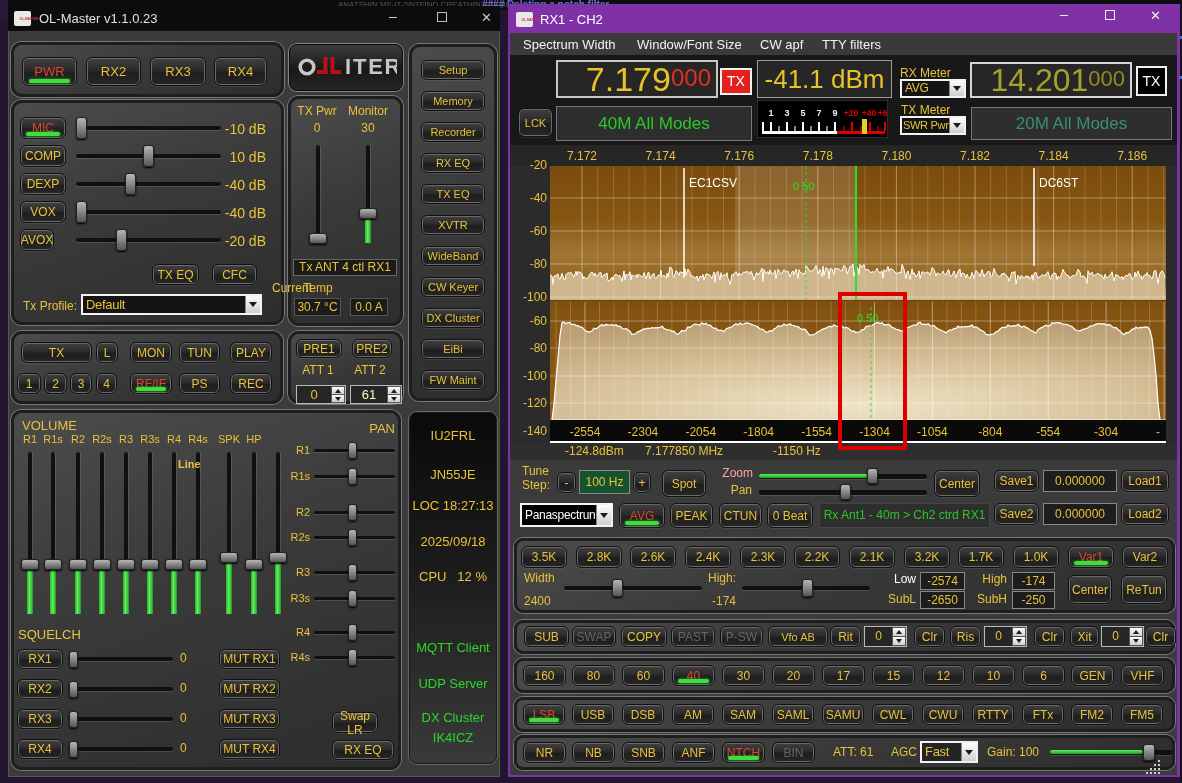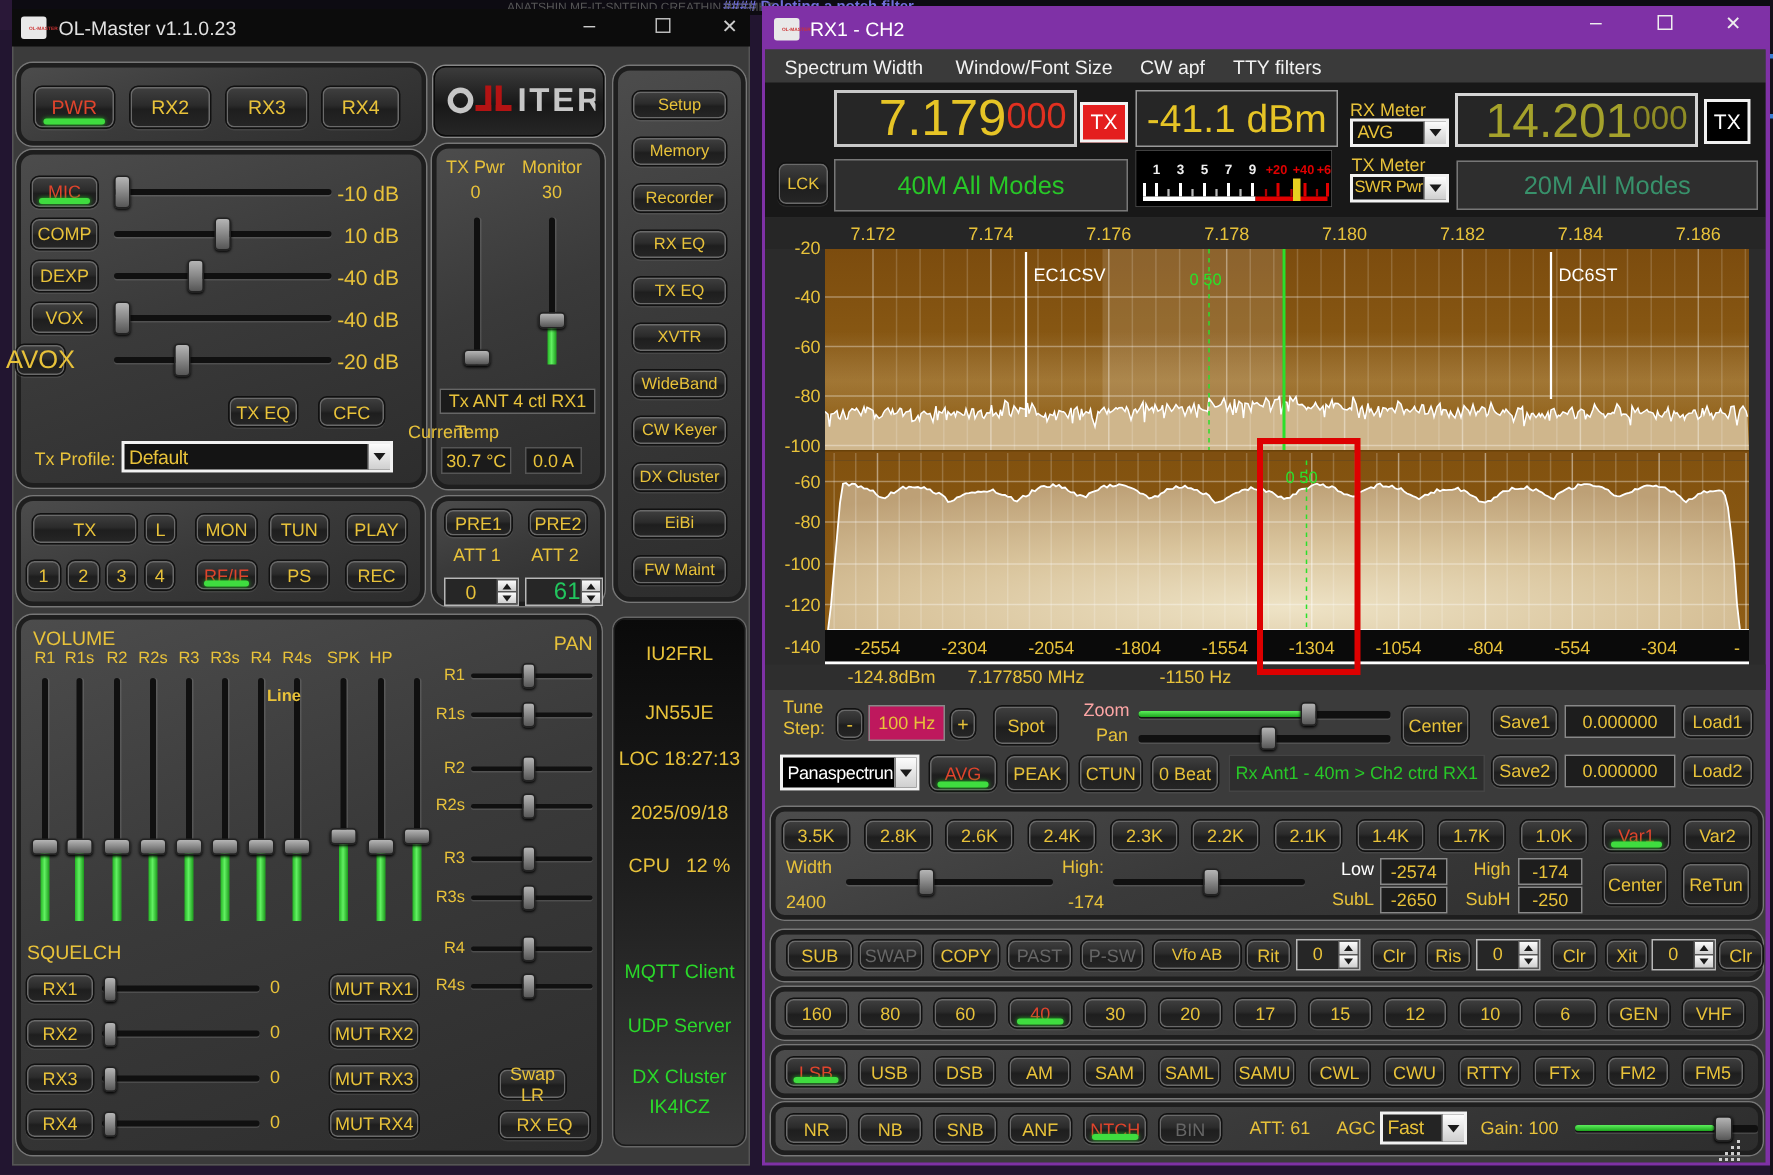--- a/index.html
+++ b/index.html
@@ -56,21 +56,21 @@
 <div class="hdl" style="left:143px;top:145px;width:11px;height:22px"></div>
 <div class="t" style="left:186px;top:149px;width:80px;text-align:right;color:#e8c23a;font-size:14px;font-weight:normal">10 dB</div>
 <div class="b" style="left:20px;top:173px;width:46px;height:22px;font-size:12px">DEXP</div>
 <div class="trk" style="left:76px;top:182px;width:145px;height:4px"></div>
 <div class="hdl" style="left:125px;top:173px;width:11px;height:22px"></div>
 <div class="t" style="left:186px;top:177px;width:80px;text-align:right;color:#e8c23a;font-size:14px;font-weight:normal">-40 dB</div>
 <div class="b" style="left:20px;top:201px;width:46px;height:22px;font-size:12px">VOX</div>
 <div class="trk" style="left:76px;top:210px;width:145px;height:4px"></div>
 <div class="hdl" style="left:76px;top:201px;width:11px;height:22px"></div>
 <div class="t" style="left:186px;top:205px;width:80px;text-align:right;color:#e8c23a;font-size:14px;font-weight:normal">-40 dB</div>
-<div class="b" style="left:10px;top:229px;width:34px;height:22px;font-size:17px">AVOX</div>
+<div class="b" style="left:20px;top:229px;width:34px;height:22px;font-size:12px">AVOX</div>
 <div class="trk" style="left:76px;top:238px;width:145px;height:4px"></div>
 <div class="hdl" style="left:116px;top:229px;width:11px;height:22px"></div>
 <div class="t" style="left:186px;top:233px;width:80px;text-align:right;color:#e8c23a;font-size:14px;font-weight:normal">-20 dB</div>
 <div class="b" style="left:152px;top:264px;width:47px;height:21px;font-size:12px">TX EQ</div>
 <div class="b" style="left:212px;top:264px;width:45px;height:21px;font-size:12px">CFC</div>
 <div class="t" style="left:23px;top:299px;color:#e8c23a;font-size:12px;font-weight:normal">Tx Profile:</div>
 <div class="cmb" style="left:81px;top:294px;width:181px;height:21px;background:#141414">
       <span style="color:#e8c23a;font-size:13px;line-height:17px;padding-left:3px;overflow:hidden;white-space:nowrap;flex:1;letter-spacing:-0.3px">Default</span>
       <span class="arr" style="width:15px">
         <b></b>
@@ -121,21 +121,21 @@
 <div class="t" style="left:218px;top:363px;width:200px;text-align:center;color:#e8c23a;font-size:12px;font-weight:normal">ATT 1</div>
 <div class="t" style="left:270px;top:363px;width:200px;text-align:center;color:#e8c23a;font-size:12px;font-weight:normal">ATT 2</div>
 <div class="cmb" style="left:296px;top:385px;width:50px;height:19px;background:#262626;border:1px solid #b8b8b8">
       <span style="color:#e8c23a;font-size:13px;line-height:17px;text-align:center;flex:1">0</span>
       <span class="spn" style="width:14px">
         <b class="up"></b>
         <b class="dn"></b>
       </span>
     </div>
 <div class="cmb" style="left:350px;top:385px;width:52px;height:19px;background:#262626;border:1px solid #b8b8b8">
-      <span style="color:#22c55e;font-size:16px;line-height:17px;text-align:right;flex:1">61</span>
+      <span style="color:#fef9c3;font-size:13px;line-height:17px;text-align:center;flex:1">61</span>
       <span class="spn" style="width:14px">
         <b class="up"></b>
         <b class="dn"></b>
       </span>
     </div>
 <div class="grp" style="left:409px;top:44px;width:88px;height:357px"></div>
 <div class="b" style="left:421px;top:60px;width:64px;height:20px;font-size:11px">Setup</div>
 <div class="b" style="left:421px;top:91px;width:64px;height:20px;font-size:11px">Memory</div>
 <div class="b" style="left:421px;top:122px;width:64px;height:20px;font-size:11px">Recorder</div>
 <div class="b" style="left:421px;top:153px;width:64px;height:20px;font-size:11px">RX EQ</div>
@@ -497,21 +497,21 @@
 <div class="t" style="left:774.5px;top:425px;width:200px;text-align:center;color:#e8c23a;font-size:12px;font-weight:normal">-1304</div>
 <div class="t" style="left:832.4px;top:425px;width:200px;text-align:center;color:#e8c23a;font-size:12px;font-weight:normal">-1054</div>
 <div class="t" style="left:890.3px;top:425px;width:200px;text-align:center;color:#e8c23a;font-size:12px;font-weight:normal">-804</div>
 <div class="t" style="left:948.2px;top:425px;width:200px;text-align:center;color:#e8c23a;font-size:12px;font-weight:normal">-554</div>
 <div class="t" style="left:1006.0999999999999px;top:425px;width:200px;text-align:center;color:#e8c23a;font-size:12px;font-weight:normal">-304</div>
 <div class="t" style="left:1156px;top:425px;color:#e8c23a;font-size:12px;font-weight:normal">-</div>
 <div style="position:absolute;left:838px;top:292px;width:69px;height:158px;border:4px solid #dd0000"></div>
 <div class="t" style="left:522px;top:464px;color:#e8c23a;font-size:12px;font-weight:normal">Tune</div>
 <div class="t" style="left:522px;top:478px;color:#e8c23a;font-size:12px;font-weight:normal">Step:</div>
 <div class="b" style="left:557px;top:472px;width:19px;height:21px;font-size:13px">-</div>
-<div class="d" style="left:579px;top:470px;width:51px;height:24px;font-size:12px;color:#e8c23a;border:1px solid #888;background:#be185d;text-align:center;line-height:22px;padding:0 0px">100 Hz</div>
+<div class="d" style="left:579px;top:470px;width:51px;height:24px;font-size:12px;color:#e8c23a;border:1px solid #888;background:#14532d;text-align:center;line-height:22px;padding:0 0px">100 Hz</div>
 <div class="b" style="left:633px;top:472px;width:18px;height:21px;font-size:13px">+</div>
 <div class="b" style="left:662px;top:470px;width:44px;height:27px;font-size:12px">Spot</div>
 <div class="t" style="left:693px;top:466px;width:60px;text-align:right;color:#fca5a5;font-size:12px;font-weight:normal">Zoom</div>
 <div class="trk" style="left:759px;top:474px;width:168px;height:5px"></div>
 <div class="grn" style="left:759px;top:474px;width:113px;height:4px"></div>
 <div class="hdl" style="left:867px;top:468px;width:11px;height:16px"></div>
 <div class="t" style="left:692px;top:483px;width:60px;text-align:right;color:#e8c23a;font-size:12px;font-weight:normal">Pan</div>
 <div class="trk" style="left:759px;top:490px;width:168px;height:5px"></div>
 <div class="hdl" style="left:840px;top:484px;width:11px;height:16px"></div>
 <div class="b" style="left:934px;top:470px;width:46px;height:27px;font-size:12px">Center</div>
@@ -533,21 +533,21 @@
 <div class="d" style="left:1043px;top:503px;width:74px;height:22px;font-size:12px;color:#e8c23a;border:1px solid #888;background:#1d1d1d;text-align:center;line-height:20px;padding:0 0px">0.000000</div>
 <div class="b" style="left:1121px;top:503px;width:48px;height:22px;font-size:12px">Load2</div>
 <div class="grp" style="left:514px;top:538px;width:661px;height:75px;border-radius:9px"></div>
 <div class="b" style="left:521px;top:546px;width:46px;height:22px;font-size:12px">3.5K</div>
 <div class="b" style="left:576px;top:546px;width:46px;height:22px;font-size:12px">2.8K</div>
 <div class="b" style="left:630px;top:546px;width:46px;height:22px;font-size:12px">2.6K</div>
 <div class="b" style="left:685px;top:546px;width:46px;height:22px;font-size:12px">2.4K</div>
 <div class="b" style="left:740px;top:546px;width:46px;height:22px;font-size:12px">2.3K</div>
 <div class="b" style="left:794px;top:546px;width:46px;height:22px;font-size:12px">2.2K</div>
 <div class="b" style="left:849px;top:546px;width:46px;height:22px;font-size:12px">2.1K</div>
-<div class="b" style="left:904px;top:546px;width:46px;height:22px;font-size:12px">1.4K</div>
+<div class="b" style="left:904px;top:546px;width:46px;height:22px;font-size:12px">3.2K</div>
 <div class="b" style="left:958px;top:546px;width:46px;height:22px;font-size:12px">1.7K</div>
 <div class="b" style="left:1013px;top:546px;width:46px;height:22px;font-size:12px">1.0K</div>
 <div class="b act" style="left:1068px;top:546px;width:46px;height:22px;font-size:12px">Var1<i></i></div>
 <div class="b" style="left:1122px;top:546px;width:46px;height:22px;font-size:12px">Var2</div>
 <div class="t" style="left:524px;top:571px;color:#e8c23a;font-size:12px;font-weight:normal">Width</div>
 <div class="t" style="left:524px;top:594px;color:#e8c23a;font-size:12px;font-weight:normal">2400</div>
 <div class="trk" style="left:564px;top:586px;width:138px;height:4px"></div>
 <div class="hdl" style="left:612px;top:579px;width:11px;height:18px"></div>
 <div class="t" style="left:708px;top:571px;color:#e8c23a;font-size:12px;font-weight:normal">High:</div>
 <div class="t" style="left:696px;top:594px;width:40px;text-align:right;color:#e8c23a;font-size:12px;font-weight:normal">-174</div>

